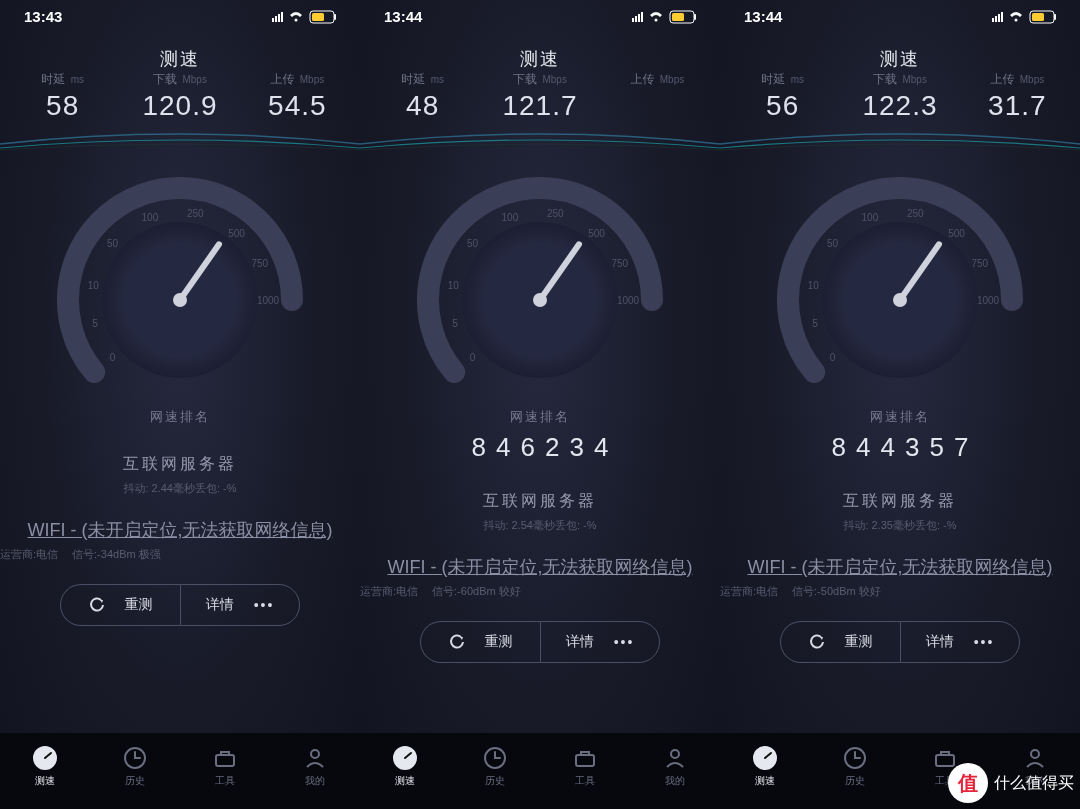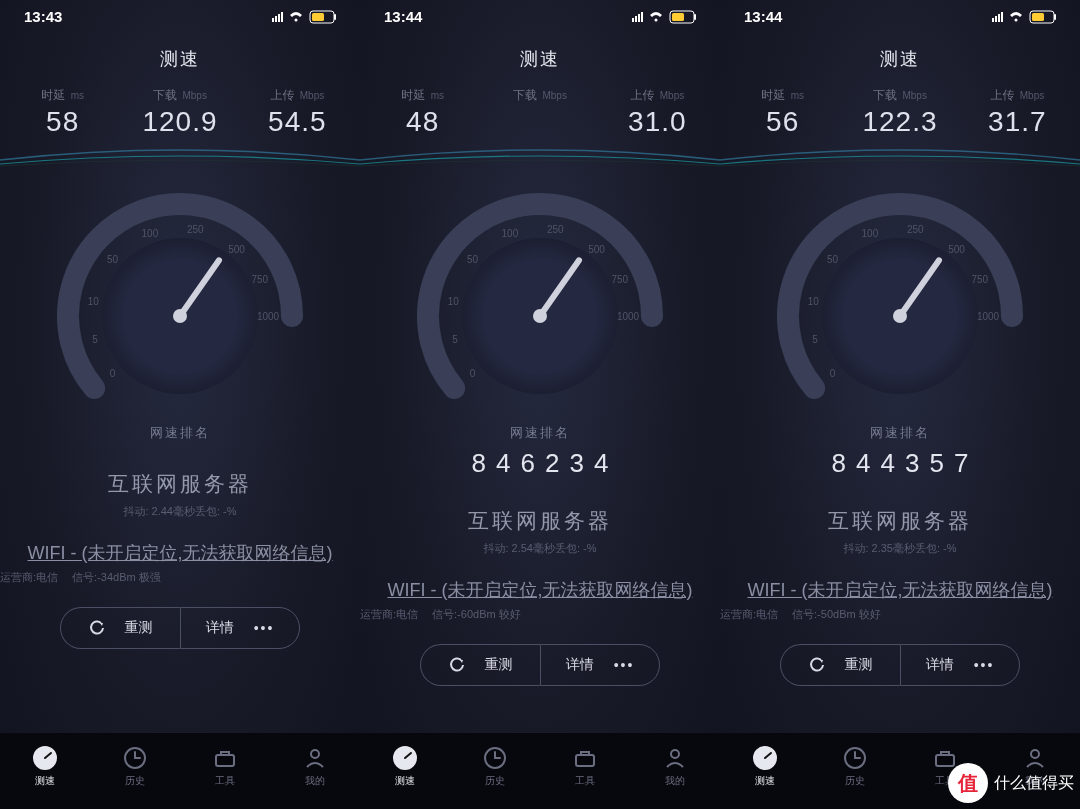--- a/index.html
+++ b/index.html
@@ -33,39 +33,38 @@
   .title {
     text-align: center;
     color: #e6e8ef;
     font-size: 18px;
     margin-top: 18px;
     letter-spacing: 2px;
   }
   .metrics {
     display: flex;
     justify-content: space-around;
-    margin-top: 16px;
     padding: 0 4px;
   }
   .metric { text-align: center; min-width: 33%; }
   .metric-label { font-size: 12px; color: #6e7284; }
   .metric-unit { font-size: 10px; color: #54586b; margin-left: 2px; }
   .metric-value { font-size: 28px; color: #dfe2ec; font-weight: 200; margin-top: 2px; letter-spacing: 1px; }
   .swoosh {
     height: 22px;
     margin-top: 8px;
   }
   .gauge-wrap {
     display:flex; justify-content:center; margin-top: 18px;
   }
   .rank-area { text-align: center; margin-top: 8px; }
   .rank-label { font-size: 13px; color: #777c92; letter-spacing: 2px; }
   .rank-value { font-size: 26px; color: #e4e6ef; font-weight: 400; letter-spacing: 10px; margin-top: 6px; padding-left: 10px; }
   .server-area { text-align:center; margin-top: 28px; }
-  .server-title { font-size: 21px; color: #9498ab; letter-spacing: 3px; }
+  .server-title { font-size: 16px; color: #9498ab; letter-spacing: 3px; }
   .server-sub { font-size: 11px; color: #595d70; margin-top: 6px; display:flex; justify-content:center; }
   .wifi-area { text-align:center; margin-top: 22px; }
   .wifi-line1 { font-size: 18px; color: #8b8fa3; text-decoration: underline; }
   .wifi-line2 { font-size: 11px; color: #595d70; margin-top: 5px; display:flex; gap: 14px;}
   .buttons {
     display:flex; justify-content:center; margin-top: 22px; gap: 0;
   }
   .btn {
     height: 42px; width: 120px;
     border: 1px solid #4b4f63; background: transparent;
@@ -264,24 +263,24 @@
       </span>
     </div>
     <div class="title">测速</div>
     <div class="metrics">
       <div class="metric">
         <div class="metric-label">时延 <span class="metric-unit">ms</span></div>
         <div class="metric-value">48</div>
       </div>
       <div class="metric">
         <div class="metric-label">下载 <span class="metric-unit">Mbps</span></div>
+        <div class="metric-value">121.7</div>
       </div>
       <div class="metric">
         <div class="metric-label">上传 <span class="metric-unit">Mbps</span></div>
-        <div class="metric-value">31.0</div>
       </div>
     </div>
     <div class="swoosh"><svg width="360" height="22" viewBox="0 0 360 22">
     <path d="M0 14 Q 180 -6 360 14" stroke="#2e6e8e" stroke-width="1.4" fill="none" opacity="0.8"></path>
     <path d="M0 18 Q 180 2 360 18" stroke="#1aa0a6" stroke-width="1.2" fill="none" opacity="0.7"></path>
     <path d="M0 20 Q 180 8 360 20" stroke="#233" stroke-width="1" fill="none" opacity="0.6"></path>
   </svg></div>
     <div class="gauge-wrap">
       <svg width="260" height="230" viewBox="0 0 260 230">
     <defs>

